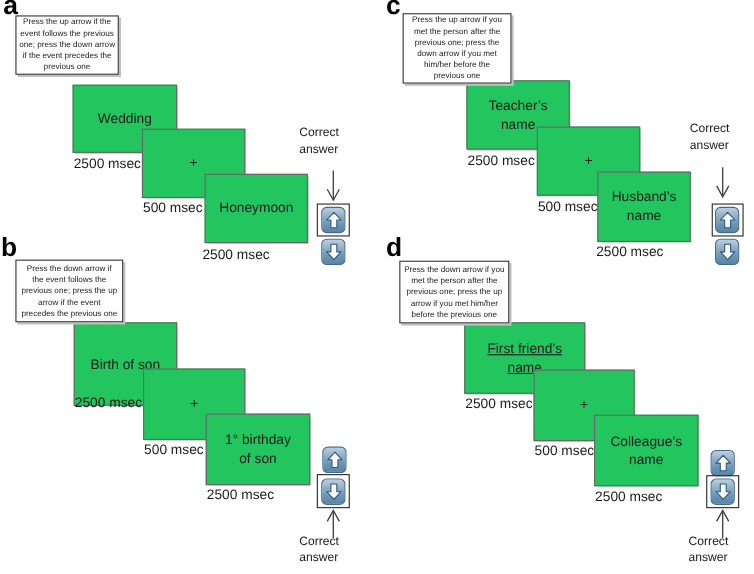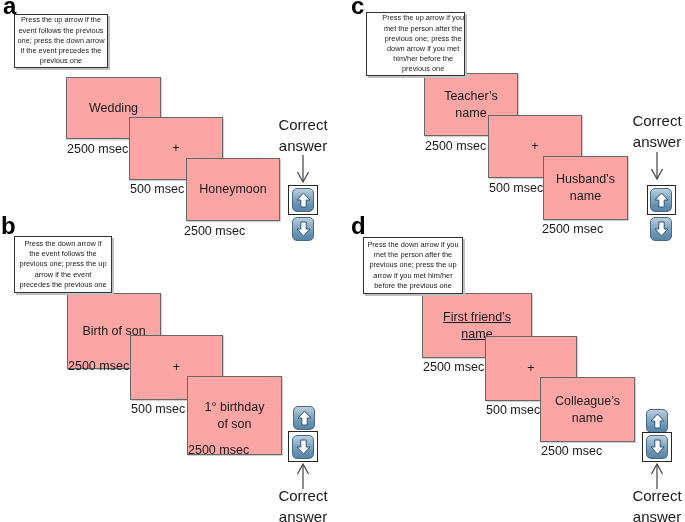--- a/index.html
+++ b/index.html
@@ -25,32 +25,32 @@
     box-shadow: 2px 2px 0 #c0c0c0;
     display: flex;
     align-items: center;
     justify-content: center;
     text-align: center;
     box-sizing: border-box;
     z-index: 4;
   }
   .instruction-text { font-size: 7.4px; line-height: 1.38; white-space: nowrap; }
   .card {
-    background: #fca5a5;
+    background: #22c55e;
     border: 1px solid #676767;
     box-shadow: 1px 1px 1px rgba(0,0,0,0.18);
     display: flex;
     align-items: center;
     justify-content: center;
     text-align: center;
     box-sizing: border-box;
   }
   .card-text { font-size: 12.5px; line-height: 1.35; }
   .duration { font-size: 12.5px; white-space: nowrap; }
-  .correct-label { font-size: 15px; line-height: 1.4; text-align: center; }
+  .correct-label { font-size: 11px; line-height: 1.4; }
   .answer-outline {
     border: 1px solid #262626;
     background: transparent;
     box-sizing: border-box;
   }
   .key-btn {
     width: 22px;
     height: 24px;
     border-radius: 5px;
     border: 1px solid #46698c;
@@ -130,21 +130,21 @@
   </div>
   <div class="abs duration" style="left:68px; top:359px;">2500 msec</div>
 
   <div class="abs card" style="left:130px; top:335px; width:93px; height:65px;">
     <div class="card-text">
         <div>+</div>
       </div>
   </div>
   <div class="abs duration" style="left:131px; top:402px;">500 msec</div>
 
-  <div class="abs card" style="left:187px; top:376px; width:95px; height:79px;">
+  <div class="abs card" style="left:187px; top:376px; width:95px; height:65px;">
     <div class="card-text">
         <div>1° birthday</div>
         <div>of son</div>
       </div>
   </div>
   <div class="abs duration" style="left:188px; top:443px;">2500 msec</div>
 
   <div class="abs instruction-box" style="left:14px; top:236px; width:98px; height:57px;">
     <div class="instruction-text">
         <div>Press the down arrow if</div>
@@ -193,21 +193,21 @@
   <div class="abs duration" style="left:489px; top:181px;">500 msec</div>
 
   <div class="abs card" style="left:543px; top:156px; width:85px; height:64px;">
     <div class="card-text">
         <div>Husband’s</div>
         <div>name</div>
       </div>
   </div>
   <div class="abs duration" style="left:542px; top:222px;">2500 msec</div>
 
-  <div class="abs instruction-box" style="left:366px; top:12px; width:99px; height:64px;justify-content:flex-end;">
+  <div class="abs instruction-box" style="left:366px; top:12px; width:99px; height:64px;">
     <div class="instruction-text">
         <div>Press the up arrow if you</div>
         <div>met the person after the</div>
         <div>previous one; press the</div>
         <div>down arrow if you met</div>
         <div>him/her before the</div>
         <div>previous one</div>
       </div>
   </div>
 

